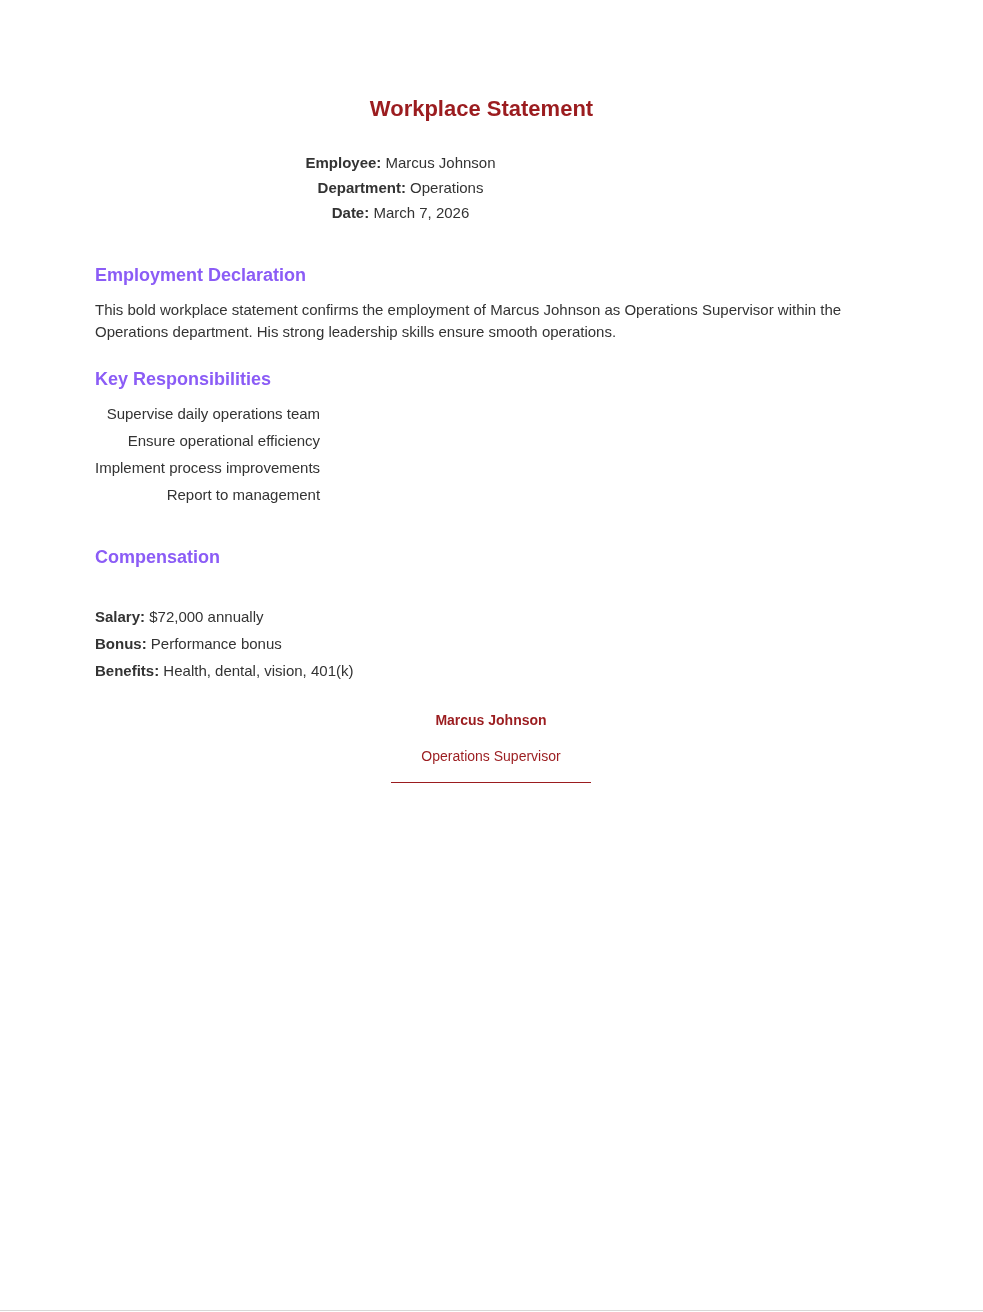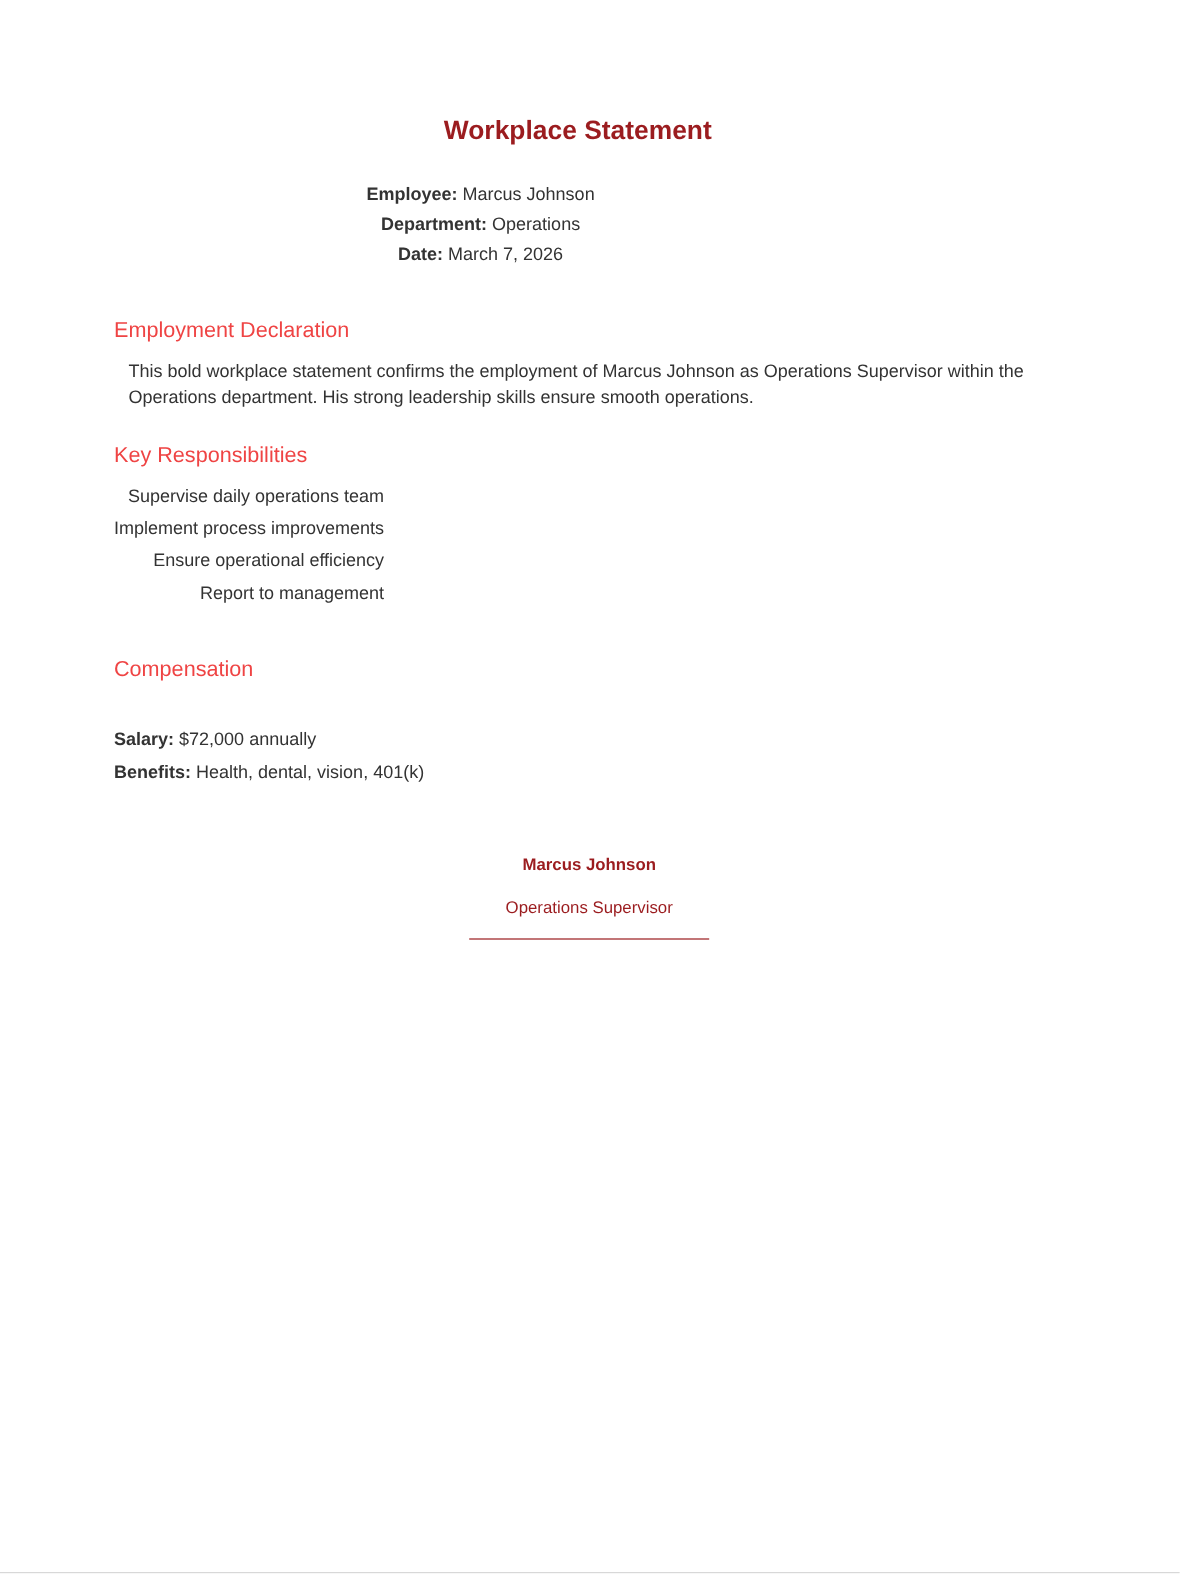--- a/index.html
+++ b/index.html
@@ -15,21 +15,21 @@
       position: absolute; left: 0; width: 963px; top: 95px; text-align: center;
       color: #9b1c1f; font-weight: bold; font-size: 22px; line-height: 28px; margin: 0;
     }
     .meta {
       position: absolute; left: 0; width: 801px; top: 150px; text-align: center;
       font-size: 15px; line-height: 25px;
     }
     .meta .row { display: block; }
     .label { font-weight: bold; }
     h2 {
-      color: #ef4444; font-size: 18px; font-weight: normal; margin: 0; position: absolute; left: 95px;
+      color: #8b5cf6; font-size: 18px; font-weight: bold; margin: 0; position: absolute; left: 95px;
       line-height: 22px;
     }
     .para {
       position: absolute; left: 95px; width: 780px; font-size: 15px; line-height: 22px; margin: 0;
     }
     .list { position: absolute; left: 95px; margin: 0; padding: 0; list-style: none; font-size: 15px; }
     .list li { height: 27px; line-height: 17px; }
     .sig {
       position: absolute; left: 391px; width: 200px; text-align: center; color: #9b1c1f;
     }
@@ -44,33 +44,34 @@
 
   <h1 class="title">Workplace Statement</h1>
 
   <div class="meta">
     <span class="row"><span class="label">Employee:</span> <span>Marcus Johnson</span></span>
     <span class="row"><span class="label">Department:</span> <span>Operations</span></span>
     <span class="row"><span class="label">Date:</span> <span>March 7, 2026</span></span>
   </div>
 
   <h2 style="top:264px;">Employment Declaration</h2>
-  <p class="para" style="top:299px;margin-left:12px;">This bold workplace statement confirms the employment of Marcus Johnson as Operations Supervisor within the Operations department. His strong leadership skills ensure smooth operations.</p>
+  <p class="para" style="top:299px;">This bold workplace statement confirms the employment of Marcus Johnson as Operations Supervisor within the Operations department. His strong leadership skills ensure smooth operations.</p>
 
   <h2 style="top:368px;">Key Responsibilities</h2>
   <ul class="list" style="top:405px;text-align:right;">
     <li>Supervise daily operations team</li>
+    <li>Ensure operational efficiency</li>
     <li>Implement process improvements</li>
-    <li>Ensure operational efficiency</li>
     <li>Report to management</li>
   </ul>
 
   <h2 style="top:546px;">Compensation</h2>
   <ul class="list" style="top:608px;">
     <li><span class="label">Salary:</span> <span>$72,000 annually</span></li>
+    <li><span class="label">Bonus:</span> <span>Performance bonus</span></li>
     <li><span class="label">Benefits:</span> <span>Health, dental, vision, 401(k)</span></li>
   </ul>
 
   <div class="sig" style="top:711px;">
     <div class="sig-name">Marcus Johnson</div>
     <div class="sig-title">Operations Supervisor</div>
     <div class="sig-line"></div>
   </div>
 
 </div>

